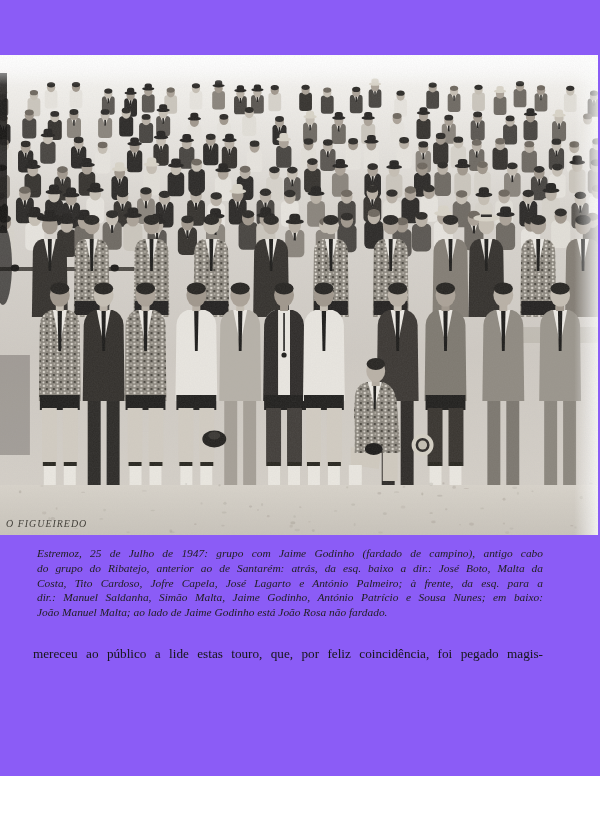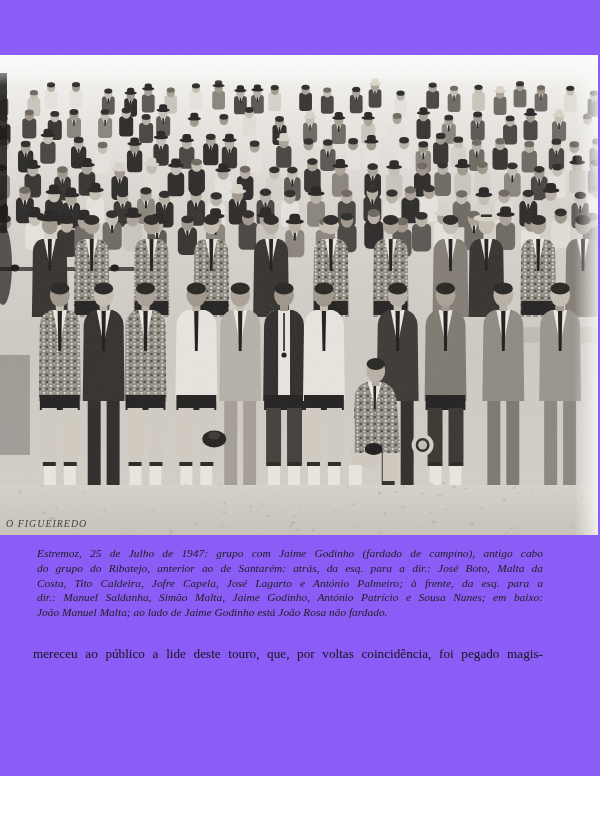--- a/index.html
+++ b/index.html
@@ -1332,26 +1332,26 @@
           <rect x="0" y="0" width="600" height="30" fill="url(#fadeTop)"></rect>
           <rect x="576" y="0" width="24" height="480" fill="url(#fadeR)"></rect>
           <rect x="0" y="0" width="600" height="480" filter="url(#grainF)" opacity="0.55"></rect>
         </g>
       <text class="credit-text" x="6" y="472">O FIGUEIREDO</text>
     </svg>
   </div>
 
   <div class="caption">
       <div class="line">Estremoz, 25 de Julho de 1947: grupo com Jaime Godinho (fardado de campino), antigo cabo</div>
-      <div class="line">do grupo do Ribatejo, anterior ao de Santarém: atrás, da esq. para a dir.: José Boto, Malta da</div>
-      <div class="line">Costa, Tito Caldeira, Jofre Capela, José Lagarto e António Palmeiro; à frente, da esq. para a</div>
+      <div class="line">do grupo do Ribatejo, anterior ao de Santarém: atrás, da esq. baixo a dir.: José Boto, Malta da</div>
+      <div class="line">Costa, Tito Cardoso, Jofre Capela, José Lagarto e António Palmeiro; à frente, da esq. para a</div>
       <div class="line">dir.: Manuel Saldanha, Simão Malta, Jaime Godinho, António Patrício e Sousa Nunes; em baixo:</div>
       <div class="line last">João Manuel Malta; ao lado de Jaime Godinho está João Rosa não fardado.</div>
     </div>
 
   <div class="bodytext">
     <div class="para">
-        <div class="line">mereceu ao público a lide deste touro, que, por voltas coincidência, foi pegado magis-</div>
+        <div class="line">mereceu ao público a lide estas touro, que, por feliz coincidência, foi pegado magis-</div>
       </div>
   </div>
 
   <div class="pageno">93</div>
 </div>
 
 </body></html>

